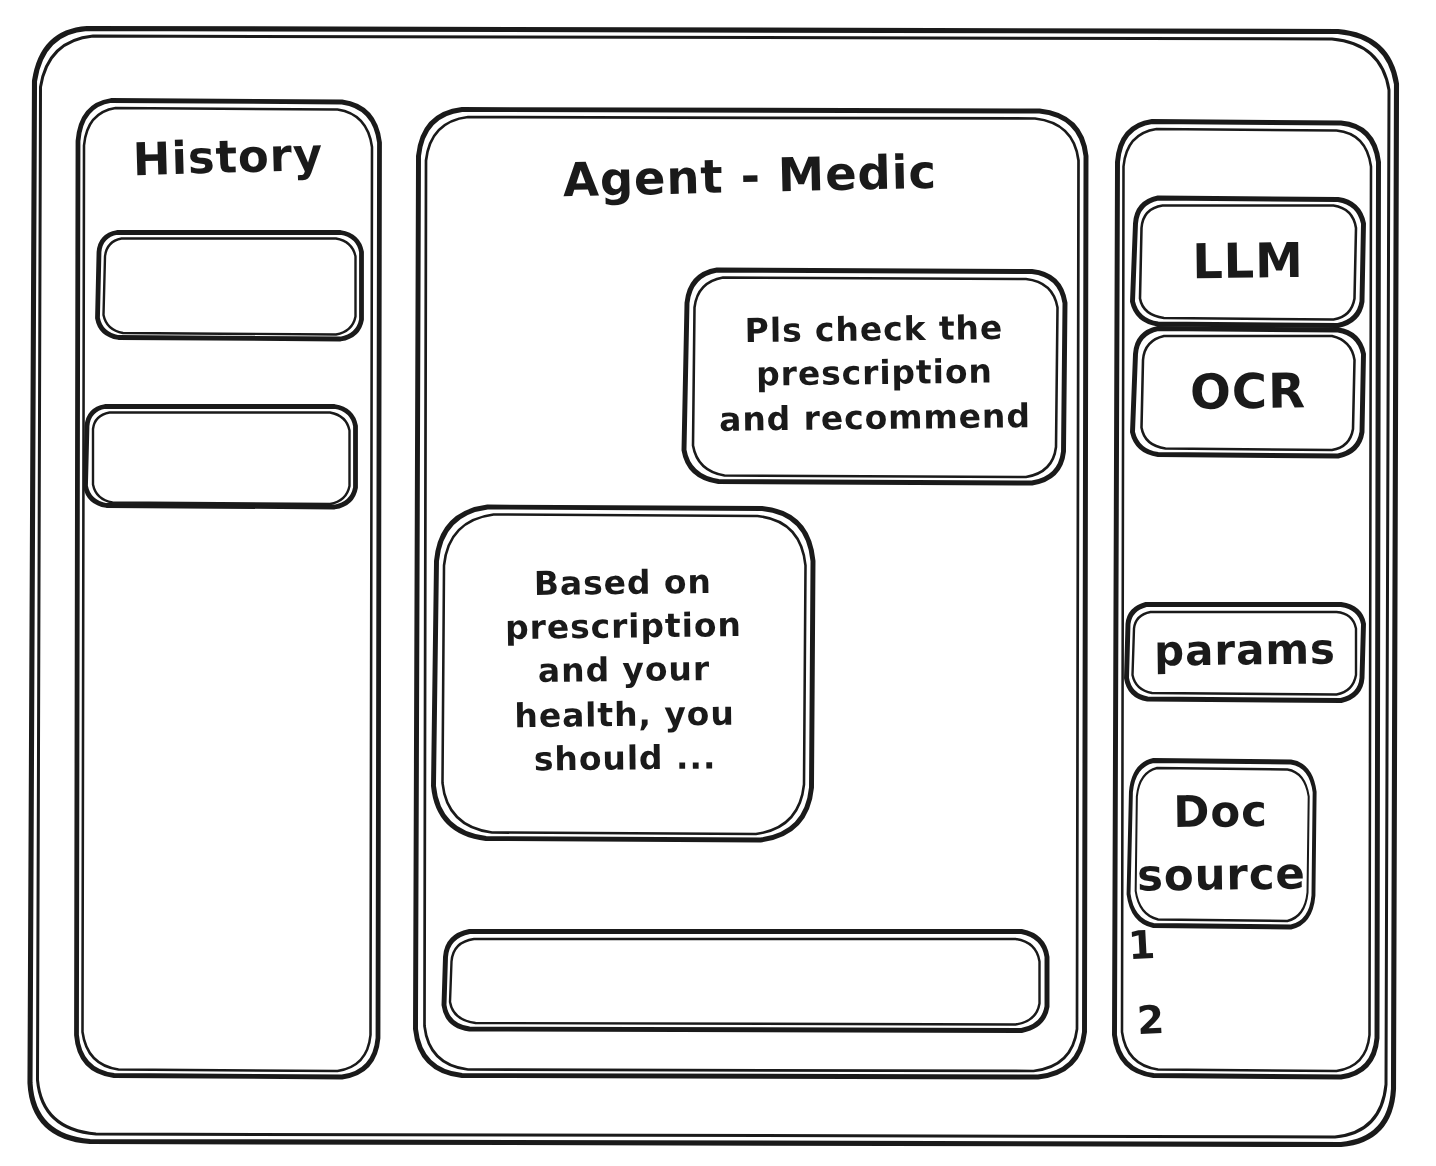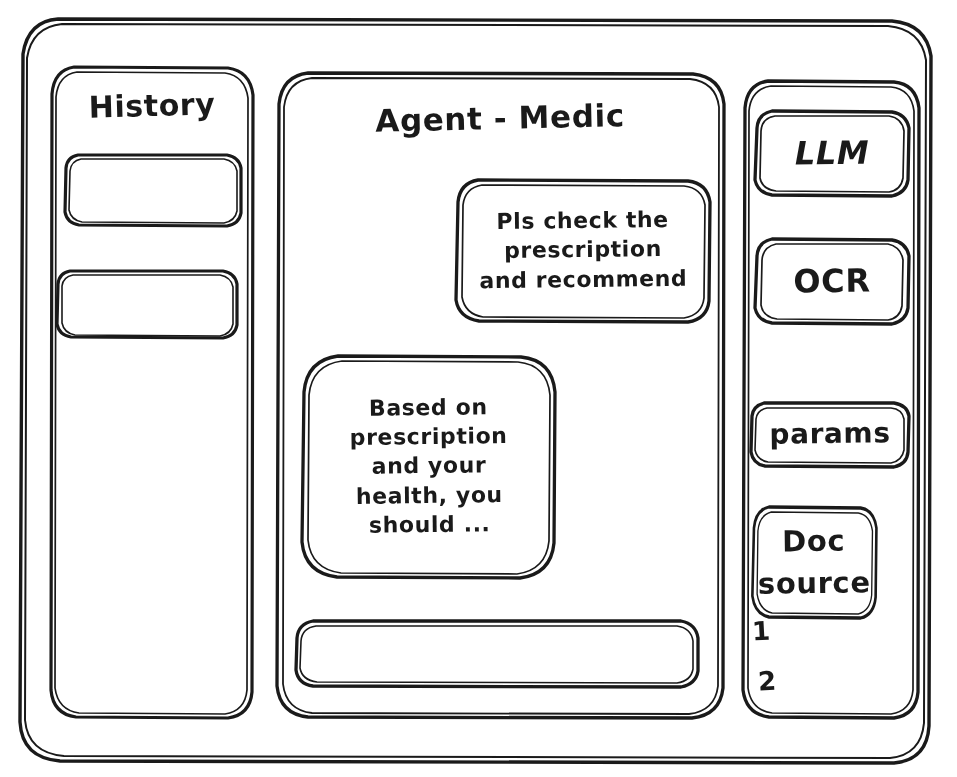--- a/index.html
+++ b/index.html
@@ -59,21 +59,21 @@
   #history-item-2 { left: 54px; top: 268px; width: 186px; height: 72px; }
 
   
   #agent-panel { left: 274px; top: 70px; width: 452px; height: 650px; }
   #agent-title {
     position: absolute; left: 0; top: 28px; width: 100%;
     font-size: 31px; transform: rotate(-1.3deg);
   }
   #user-message { left: 452px; top: 176px; width: 262px; height: 148px; }
   #user-message .hand { font-size: 22px; }
-  #agent-message { left: 285px; top: 352px; width: 262px; height: 228px; margin-left: 13px; }
+  #agent-message { left: 285px; top: 334px; width: 262px; height: 228px; }
   #agent-message .hand { font-size: 22px; }
 
   .bubble-text {
     position: absolute;
     inset: 0;
     display: flex;
     align-items: center;
     justify-content: center;
     padding: 6px 12px;
     box-sizing: border-box;
@@ -82,22 +82,22 @@
 
   #composer-input { left: 293px; top: 618px; width: 408px; height: 70px; }
 
   
   #tools-panel { left: 740px; top: 78px; width: 182px; height: 642px; }
   .tool-card .hand {
     position: absolute; inset: 0;
     display: flex; align-items: center; justify-content: center;
     white-space: pre-line;
   }
-  #tool-llm    { left: 752px; top: 108px; width: 160px; height: 90px; font-style: italic; }
-  #tool-ocr    { left: 752px; top: 236px; width: 160px; height: 90px; }
+  #tool-llm    { left: 752px; top: 129px; width: 160px; height: 90px; }
+  #tool-ocr    { left: 752px; top: 216px; width: 160px; height: 90px; }
   #tool-params { left: 748px; top: 400px; width: 164px; height: 68px; padding-left: 20px; }
   #tool-doc    { left: 750px; top: 504px; width: 128px; height: 116px; }
   #tool-llm .hand, #tool-ocr .hand { font-size: 32px; }
   #tool-params .hand { font-size: 28px; }
   #tool-doc .hand { font-size: 29px; line-height: 1.45; }
 
   .doc-list-item {
     position: absolute;
     font-size: 26px;
     font-weight: 600;

